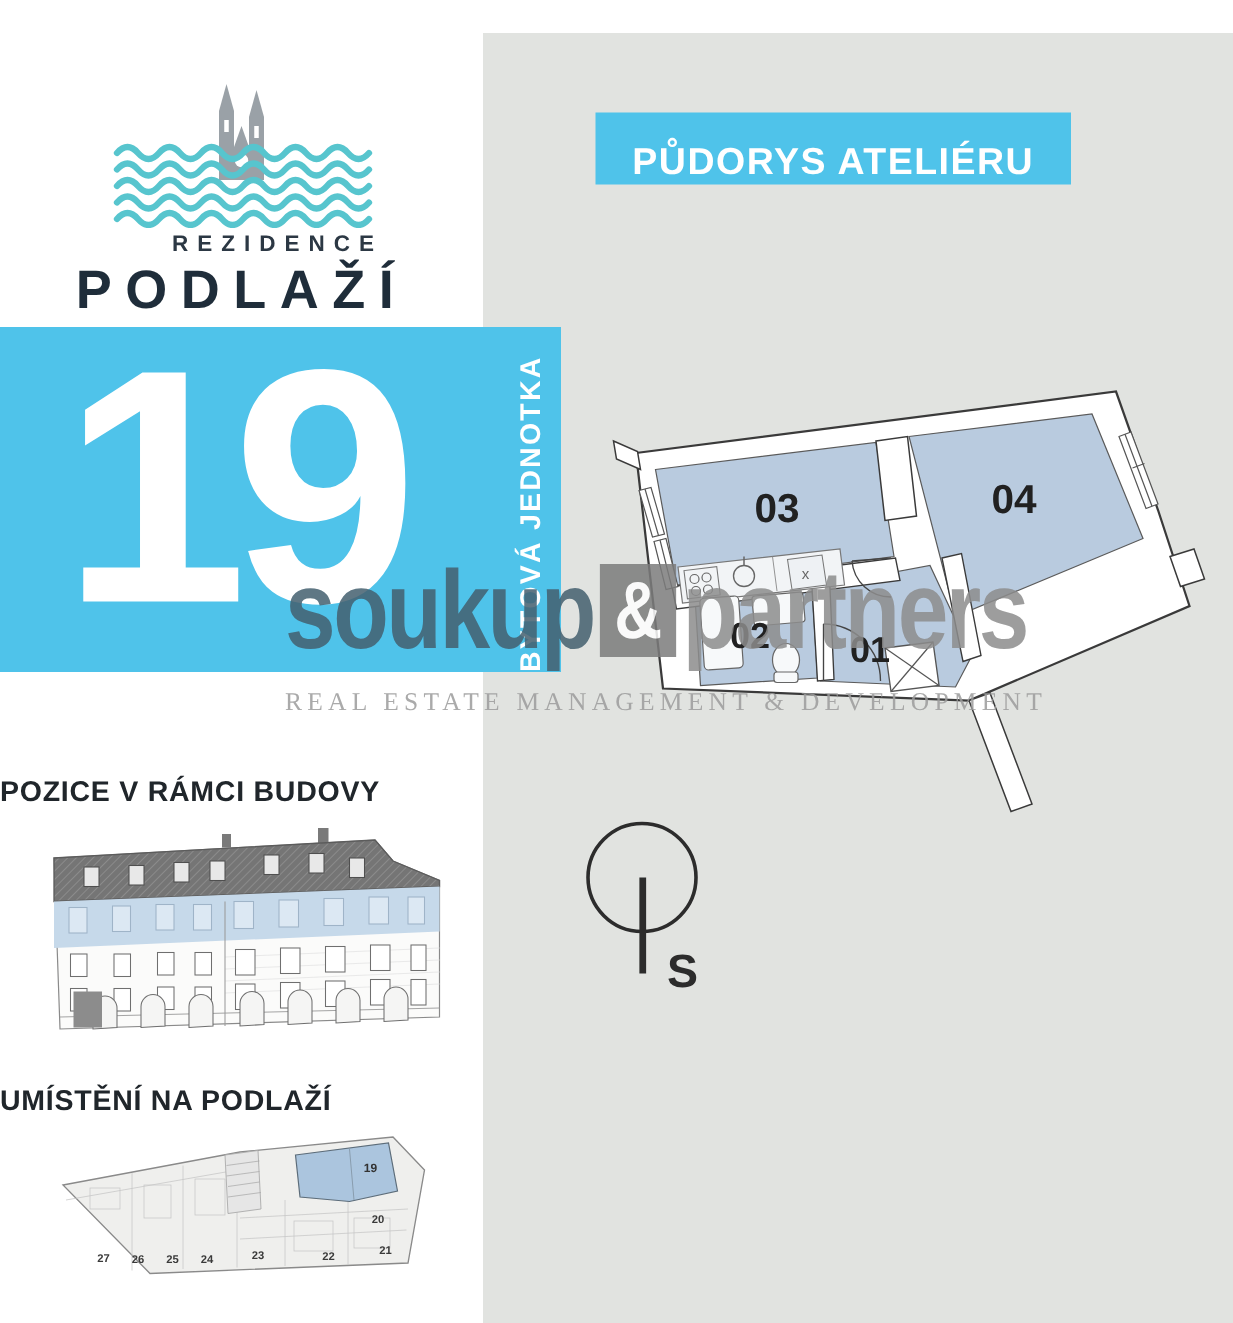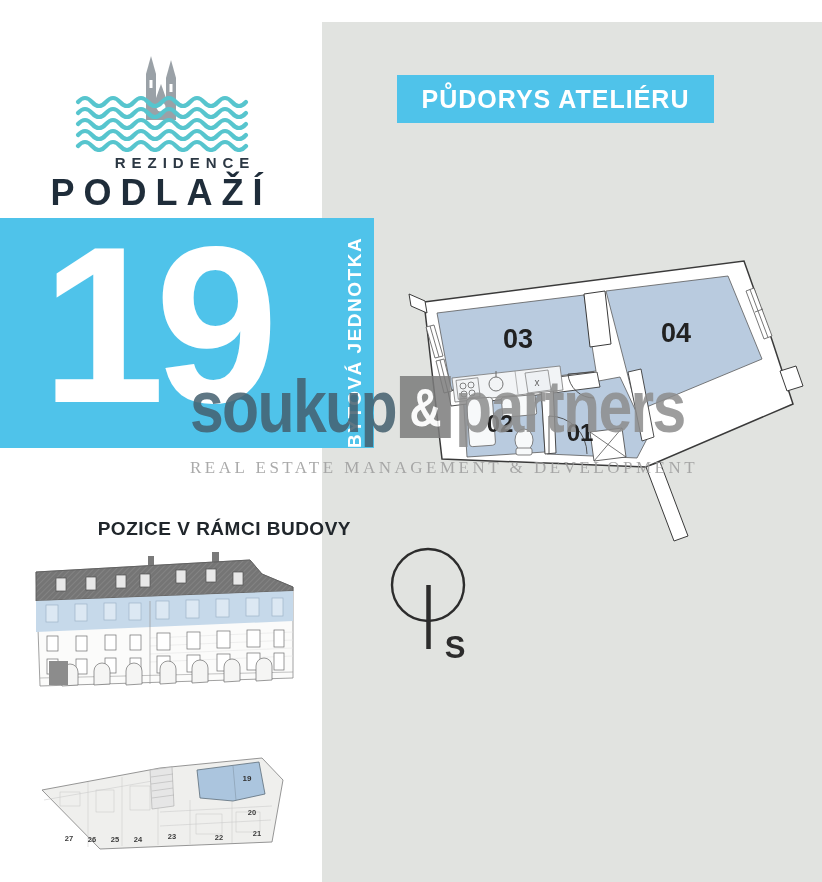--- a/index.html
+++ b/index.html
@@ -2,41 +2,41 @@
 <html><head>
 <meta charset="utf-8">
 <style>
   html,body{margin:0;padding:0;background:#ffffff;}
   .page{position:relative;width:822px;height:882px;background:#ffffff;overflow:hidden;
         font-family:"Liberation Sans",sans-serif;}
   .gray-panel{position:absolute;left:322px;top:22px;width:500px;height:860px;background:#e1e3e0;z-index:1;}
 
   
   .header-band{position:absolute;left:397px;top:75px;width:317px;height:48px;background:#4fc3ea;z-index:3;
-               display:flex;align-items:center;justify-content:center;}
+               display:flex;align-items:flex-end;justify-content:center;}
   .header-band span{color:#ffffff;font-weight:bold;font-size:25px;letter-spacing:1px;}
 
   
   .logo-svg{position:absolute;left:0;top:22px;z-index:2;}
   .brand-top{position:absolute;left:0;top:154px;width:370px;text-align:center;z-index:2;
              color:#2c3844;font-size:15px;font-weight:bold;letter-spacing:6px;}
   .brand-bottom{position:absolute;left:0;top:172px;width:322px;text-align:center;z-index:2;
              color:#1f2d3a;font-size:36px;font-weight:bold;letter-spacing:9px;}
 
   
   .unit-box{position:absolute;left:0;top:218px;width:374px;height:230px;background:#4fc3ea;z-index:2;}
   .unit-number{position:absolute;left:30px;top:-22px;width:250px;text-align:center;
                color:#ffffff;font-size:222px;font-weight:bold;letter-spacing:-10px;line-height:258px;}
   .unit-type{position:absolute;right:8px;top:0;height:100%;display:flex;align-items:center;
              writing-mode:vertical-rl;transform:rotate(180deg);
              color:#ffffff;font-weight:bold;font-size:19px;letter-spacing:1.5px;}
 
   
-  .sec-title{position:absolute;left:0;width:322px;text-align:right;z-index:2;
-             color:#20262b;font-size:19px;font-weight:bold;letter-spacing:.5px;padding-left:29px;}
+  .sec-title{position:absolute;left:0;width:322px;text-align:left;z-index:2;
+             color:#20262b;font-size:19px;font-weight:bold;letter-spacing:.5px;}
   .sec-title.pos{top:518px;}
   .sec-title.floor{top:724px;}
 
   .abs-svg{position:absolute;z-index:3;}
 
   
   .watermark{position:absolute;left:190px;top:372px;z-index:40;opacity:.85;pointer-events:none;}
   .wm-row{display:flex;align-items:center;transform:scaleX(.82);transform-origin:left center;}
   .wm-word1{font-size:74px;font-weight:bold;color:#44606f;letter-spacing:-2px;line-height:70px;}
   .wm-amp{width:62px;height:62px;background:#7c7c7c;color:#ffffff;font-size:54px;font-weight:bold;
@@ -229,20 +229,21 @@
       <path d="M94,685 v-14 a8,8 0 0 1 16,0 v13 z"></path>
       <path d="M126,685 v-14 a8,8 0 0 1 16,0 v13 z"></path>
       <path d="M160,684 v-15 a8,8 0 0 1 16,0 v14 z"></path>
       <path d="M192,683 v-15 a8,8 0 0 1 16,0 v14 z"></path>
       <path d="M224,682 v-15 a8,8 0 0 1 16,0 v14 z"></path>
       <path d="M256,681 v-15 a8,8 0 0 1 16,0 v14 z"></path>
     </g>
     <rect x="49" y="661" width="19" height="24" fill="#8c8c8c"></rect>
   </svg>
 
+  <div class="sec-title floor">UMÍSTĚNÍ NA PODLAŽÍ</div>
 
   <svg class="abs-svg" style="left:35px;top:752px;z-index:2;" width="260" height="105" viewBox="35 752 260 105">
 
     <polygon points="42,790 160,768 262,758 283,780 272,842 100,849" fill="#efefed" stroke="#8a8a8a" stroke-width="0.9"></polygon>
 
     <g stroke="#c6c6c6" stroke-width="0.5">
       <line x1="88" y1="782" x2="88" y2="847"></line>
       <line x1="122" y1="777" x2="122" y2="846"></line>
       <line x1="158" y1="772" x2="158" y2="845"></line>
       <line x1="190" y1="800" x2="190" y2="844"></line>

